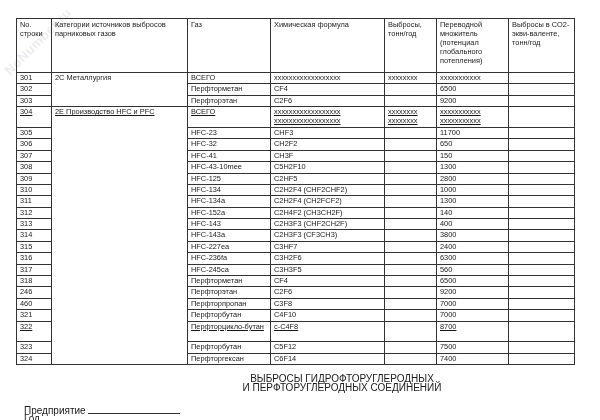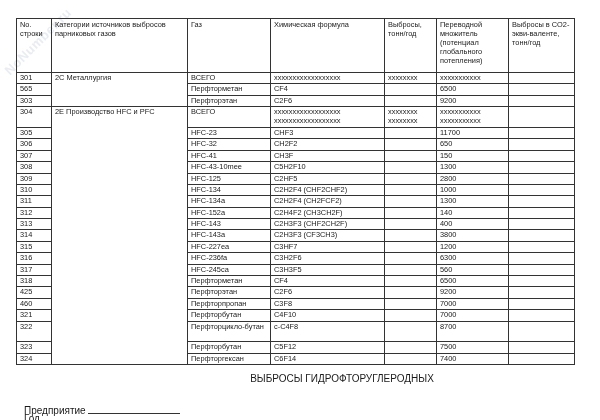--- a/index.html
+++ b/index.html
@@ -7,21 +7,21 @@
          font-family: "Liberation Sans", sans-serif; color: #1a1a1a; }
   .watermark { position: absolute; left: -6px; top: 34px; transform: rotate(-45deg);
                font-size: 13px; font-weight: bold; color: #e9edf2; letter-spacing: 0.5px;
                white-space: nowrap; pointer-events: none; }
   table.grid { position: absolute; left: 16px; top: 18px; border-collapse: collapse;
                table-layout: fixed; width: 558px; font-size: 7.4px; line-height: 9px; }
   table.grid td, table.grid th { border: 1px solid #333; padding: 0 3px; vertical-align: top;
                text-align: left; font-weight: normal; overflow: hidden; white-space: nowrap; }
   table.grid th { height: 52px; padding-top: 1px; white-space: normal; }
   table.grid td { height: 10.4px; }
-  table.grid tr.tall td { height: 19.8px; }
+  table.grid tr.tall td { height: 19.8px; text-decoration: underline; }
   td.cat { white-space: normal !important; }
   .wrap { white-space: normal !important; }
   .title { position: absolute; left: 238px; top: 374px; width: 208px; text-align: center;
            font-size: 10px; line-height: 9px; }
   .form-line { position: absolute; left: 24px; font-size: 10px; line-height: 9px; }
   .blank { display: inline-block; width: 92px; border-bottom: 1px solid #333; height: 8px;
            vertical-align: baseline; margin-left: 2px; }
 </style>
 </head>
 <body>
@@ -53,21 +53,21 @@
       <tr>
         <td>301</td>
         <td rowspan="3" class="cat">2C Металлургия</td>
         <td>ВСЕГО</td>
         <td class="wrap">xxxxxxxxxxxxxxxxxx</td>
         <td class="wrap">xxxxxxxx</td>
         <td class="wrap">xxxxxxxxxxx</td>
         <td></td>
       </tr>
       <tr>
-        <td>565</td>
+        <td>302</td>
         <td>Перфторметан</td>
         <td class="wrap">CF4</td>
         <td class="wrap"></td>
         <td class="wrap">6500</td>
         <td></td>
       </tr>
       <tr>
         <td>303</td>
         <td>Перфторэтан</td>
         <td class="wrap">C2F6</td>
@@ -162,21 +162,21 @@
         <td class="wrap">C2H3F3 (CF3CH3)</td>
         <td class="wrap"></td>
         <td class="wrap">3800</td>
         <td></td>
       </tr>
       <tr>
         <td>315</td>
         <td>HFC-227ea</td>
         <td class="wrap">C3HF7</td>
         <td class="wrap"></td>
-        <td class="wrap">1200</td>
+        <td class="wrap">2400</td>
         <td></td>
       </tr>
       <tr>
         <td>316</td>
         <td>HFC-236fa</td>
         <td class="wrap">C3H2F6</td>
         <td class="wrap"></td>
         <td class="wrap">6300</td>
         <td></td>
       </tr>
@@ -190,21 +190,21 @@
       </tr>
       <tr>
         <td>318</td>
         <td>Перфторметан</td>
         <td class="wrap">CF4</td>
         <td class="wrap"></td>
         <td class="wrap">6500</td>
         <td></td>
       </tr>
       <tr>
-        <td>425</td>
+        <td>246</td>
         <td>Перфторэтан</td>
         <td class="wrap">C2F6</td>
         <td class="wrap"></td>
         <td class="wrap">9200</td>
         <td></td>
       </tr>
       <tr>
         <td>460</td>
         <td>Перфторпропан</td>
         <td class="wrap">C3F8</td>
@@ -242,20 +242,21 @@
         <td class="wrap">C6F14</td>
         <td class="wrap"></td>
         <td class="wrap">7400</td>
         <td></td>
       </tr>
     </tbody>
 </table>
 
 <div class="title">
   <div>ВЫБРОСЫ ГИДРОФТОРУГЛЕРОДНЫХ</div>
+  <div>И ПЕРФТОРУГЛЕРОДНЫХ СОЕДИНЕНИЙ</div>
 </div>
 
 <div class="form-line" style="top:405px;">
   <span>Предприятие</span><span class="blank"></span>
 </div>
 <div class="form-line" style="top:414px;">
   <span>Год</span>
 </div>
 
 </body></html>

